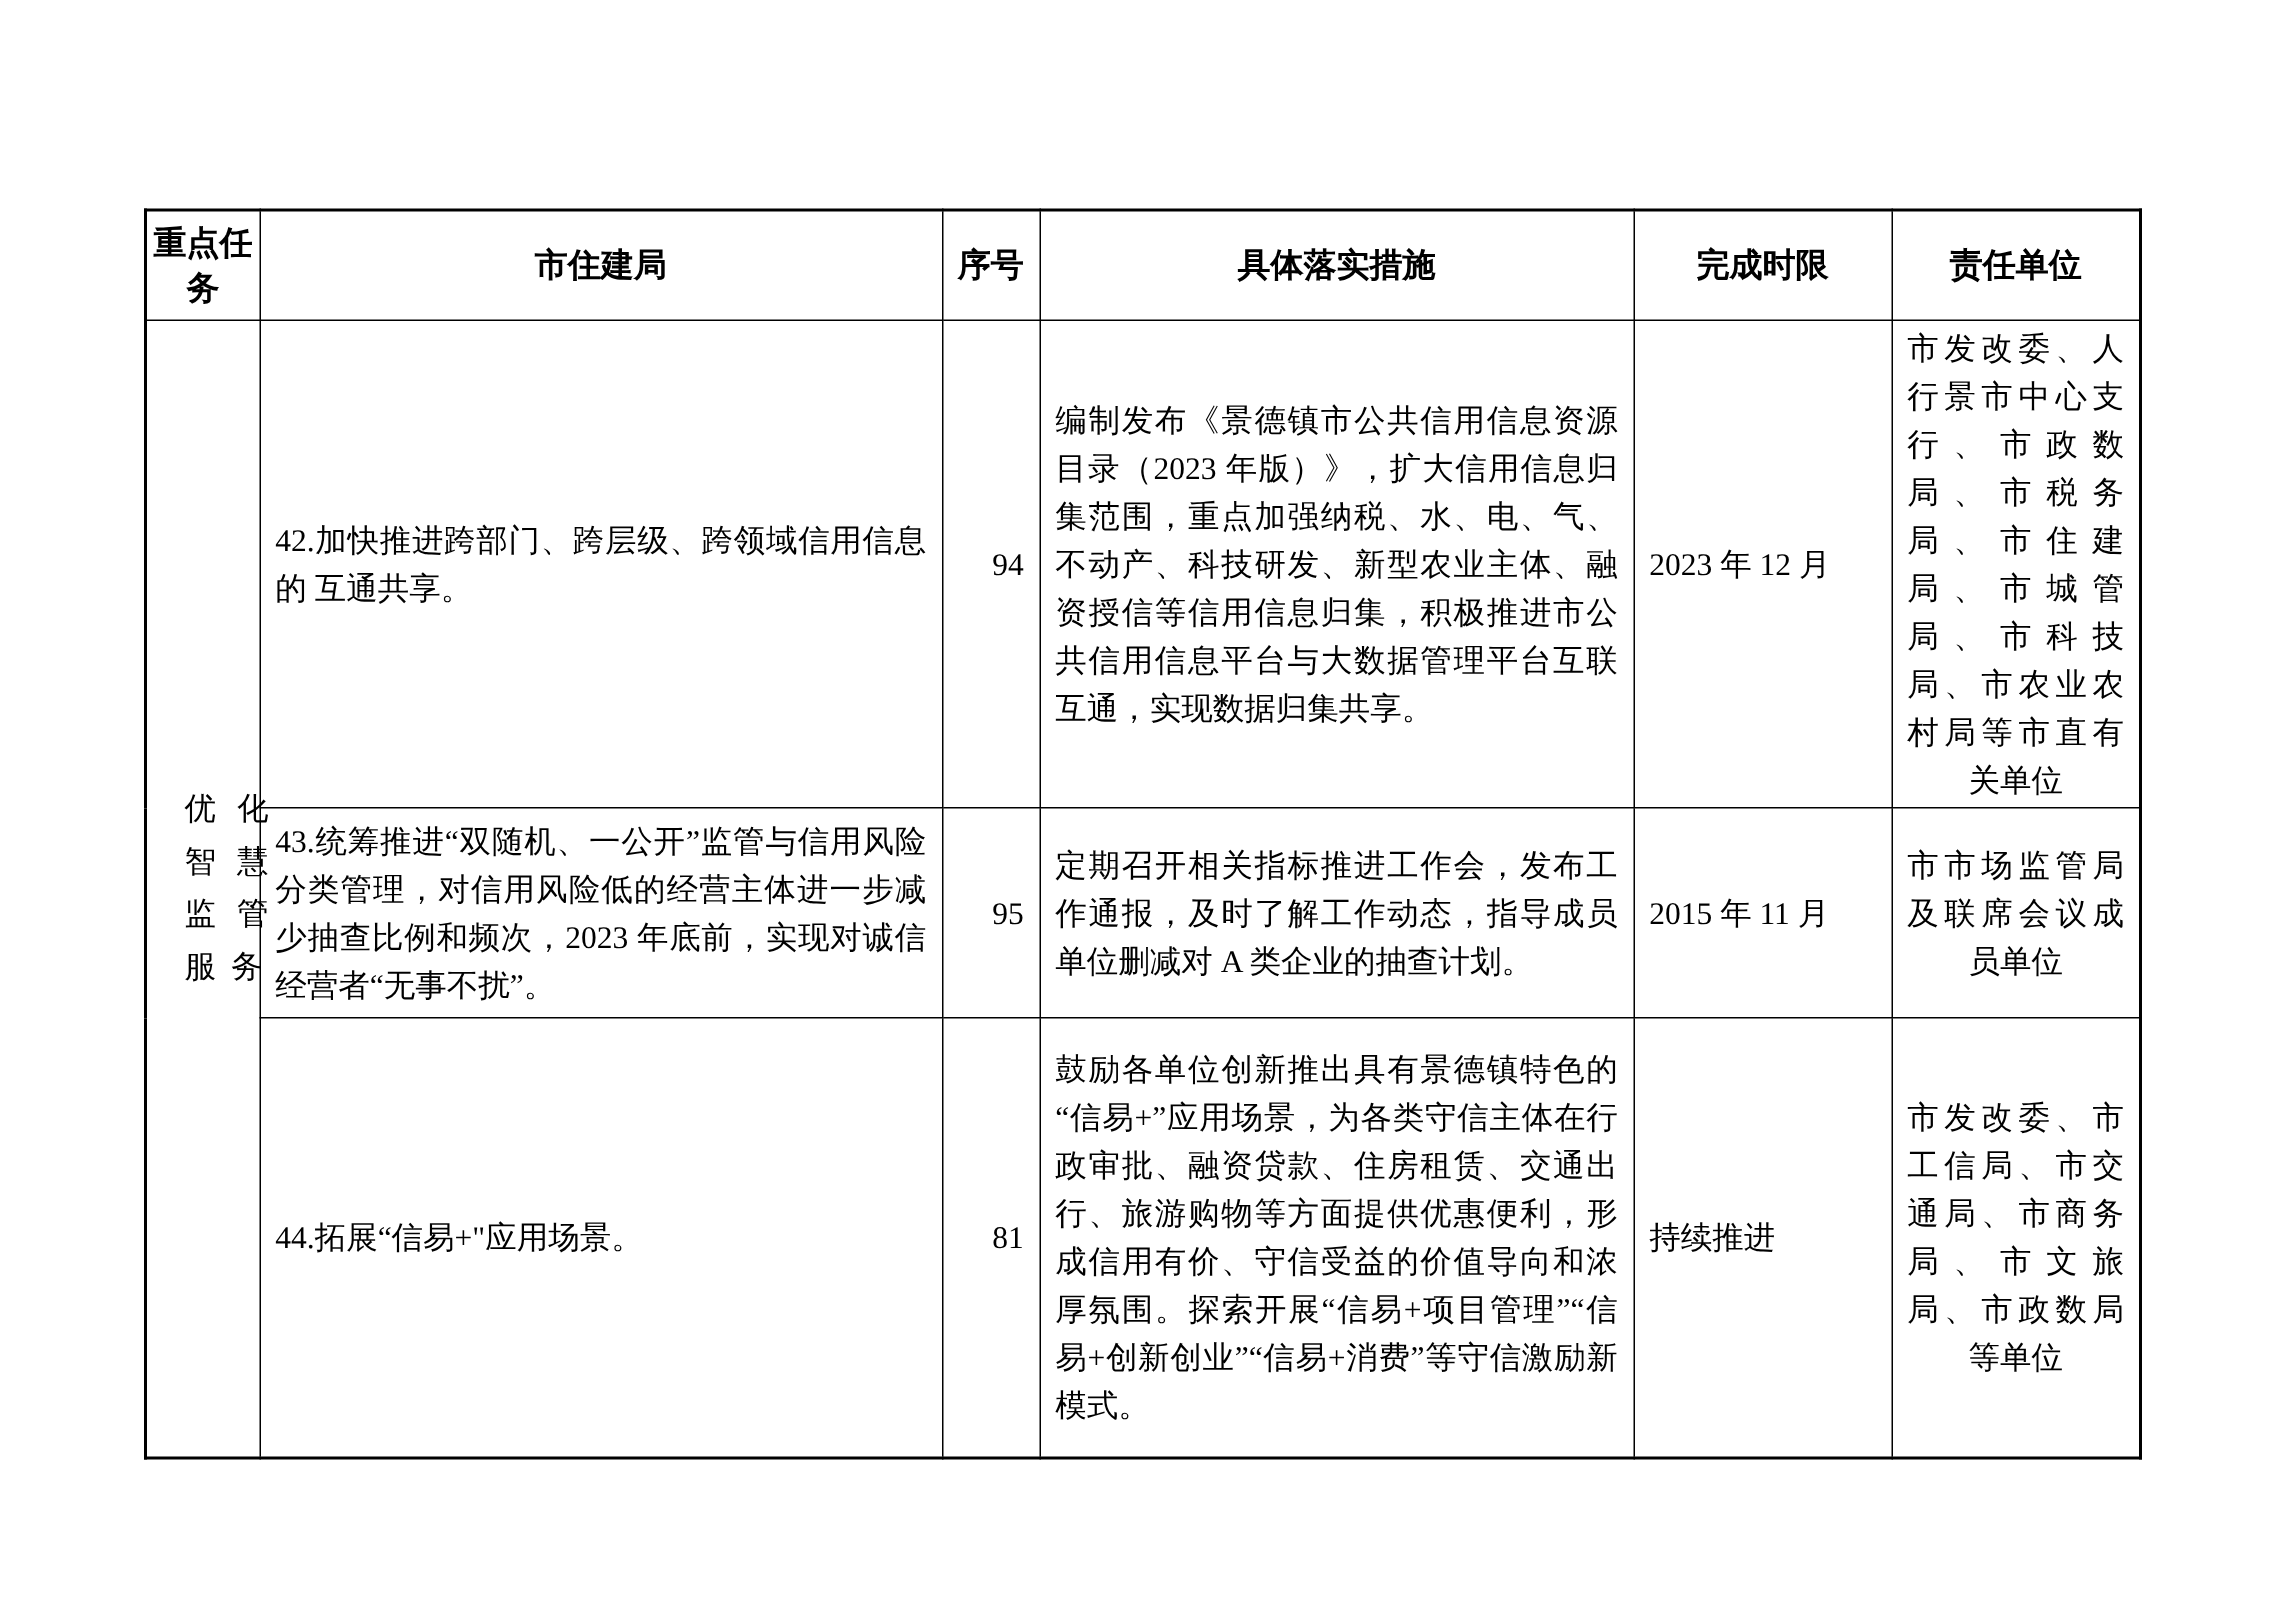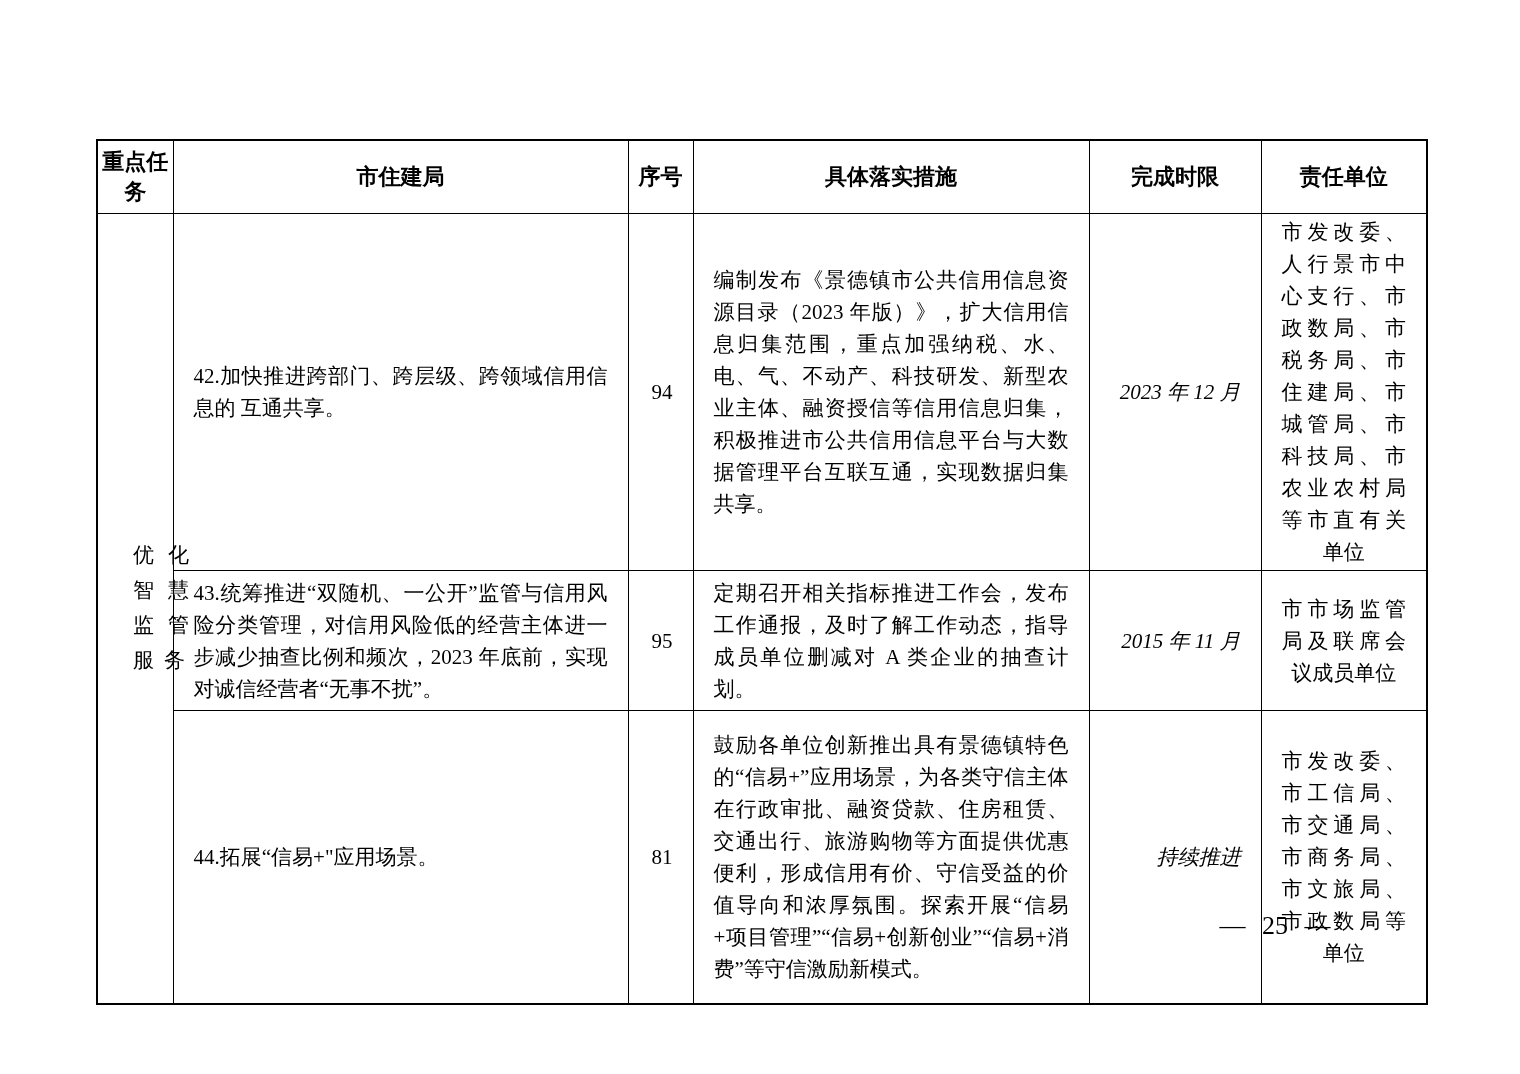--- a/index.html
+++ b/index.html
@@ -24,21 +24,21 @@
     border-collapse: collapse;
     table-layout: fixed;
     border: 2px solid #000000;
   }
   table.plan th,
   table.plan td {
     border: 1px solid #000000;
     vertical-align: middle;
     font-size: 21px;
     line-height: 32px;
-    padding: 2px 20px;
+    padding: 2px 10px;
     word-break: break-all;
     overflow-wrap: anywhere;
   }
   table.plan th {
     font-family: "Liberation Sans", "DejaVu Sans", sans-serif;
     font-weight: 700;
     font-size: 22px;
     line-height: 30px;
     text-align: center;
     padding: 6px 4px;
@@ -69,23 +69,22 @@
     font-size: 22px;
     padding: 2px 2px;
   }
   td.cell-measure {
     text-align: justify;
     text-align-last: left;
     padding: 2px 14px 2px 14px;
     margin-left: 34px;
   }
   td.cell-deadline {
-    text-align: right;
+    text-align: left;
     padding: 2px 6px;
-    font-style: italic;
   }
   td.cell-unit {
     text-align: justify;
     text-align-last: center;
     padding: 2px 9px;
   }
   tr.row-h   { height: 54px; }
   tr.row-94  { height: 267px; }
   tr.row-95  { height: 140px; }
   tr.row-96  { height: 293px; }
@@ -147,15 +146,14 @@
       <tr class="row-96">
         <td class="cell-task">44.拓展“信易+"应用场景。</td>
         <td class="cell-no">81</td>
         <td class="cell-measure">鼓励各单位创新推出具有景德镇特色的“信易+”应用场景，为各类守信主体在行政审批、融资贷款、住房租赁、交通出行、旅游购物等方面提供优惠便利，形成信用有价、守信受益的价值导向和浓厚氛围。探索开展“信易+项目管理”“信易+创新创业”“信易+消费”等守信激励新模式。</td>
         <td class="cell-deadline">持续推进</td>
         <td class="cell-unit">市发改委、市工信局、市交通局、市商务局、市文旅局、市政数局等单位</td>
       </tr>
     </tbody>
   </table>
 
-  <div class="page-number">— 25 —</div>
 
 </div>
 
 </body></html>

